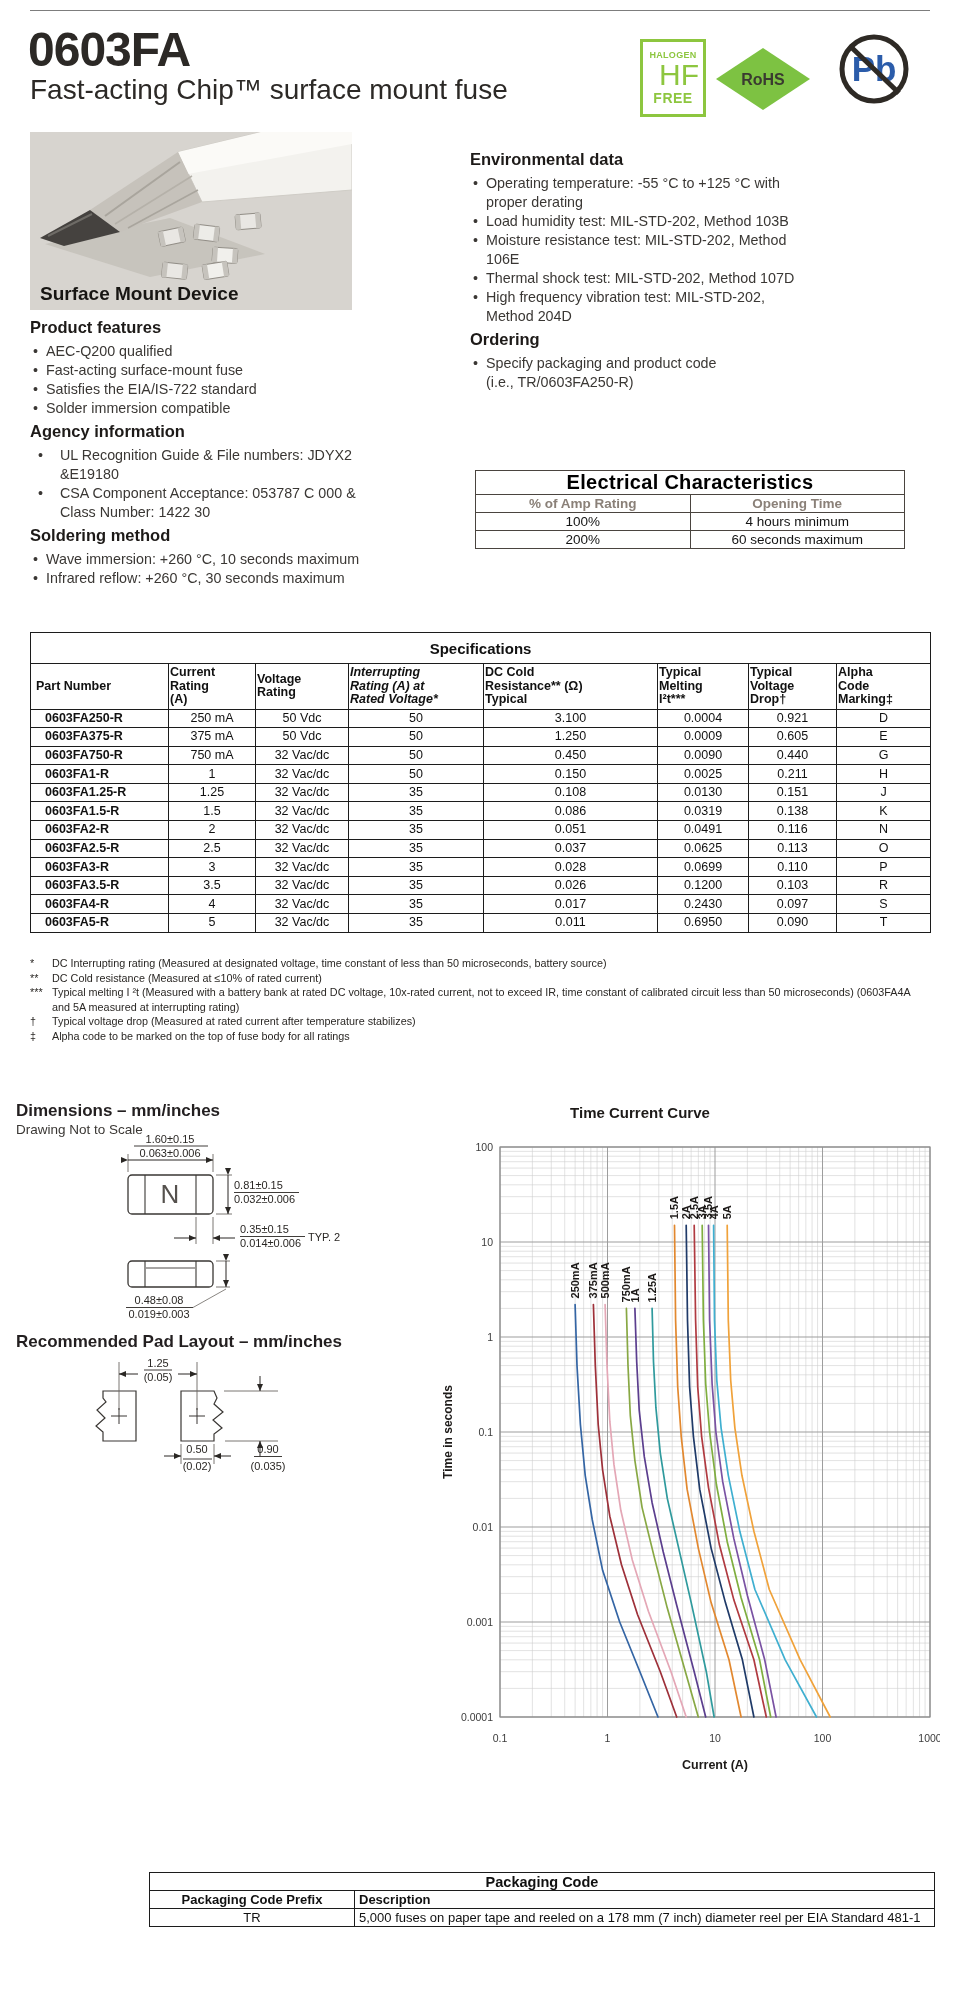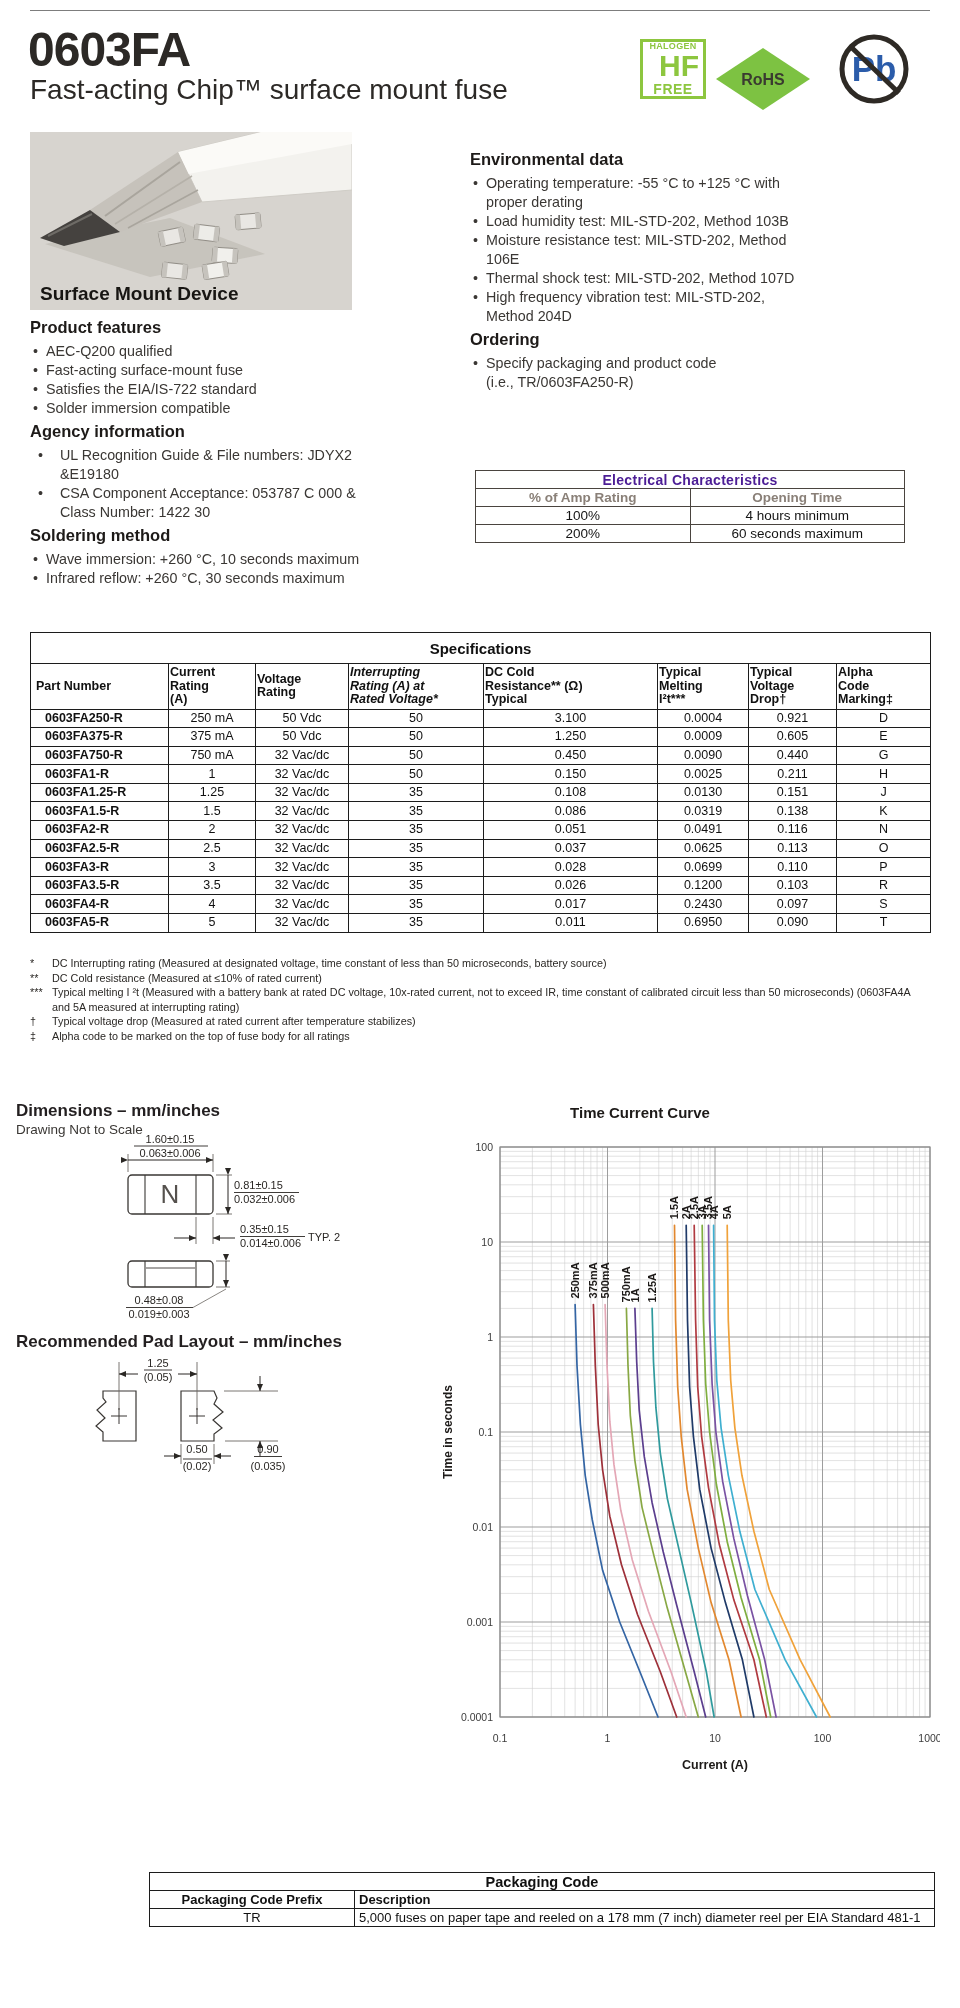--- a/index.html
+++ b/index.html
@@ -6,24 +6,24 @@
   html,body { background:#ffffff; }
   body { font-family:"Liberation Sans","DejaVu Sans",sans-serif; color:#231f20; }
   .page { position:relative; width:960px; height:2008px; background:#fff; overflow:hidden; margin:0 auto; }
 
   .top-rule { position:absolute; left:30px; top:10px; width:900px; height:0; border-top:1px solid #7d7d7d; }
 
   
   .doc-title { position:absolute; left:28px; top:22px; font-size:48px; font-weight:bold; letter-spacing:-1px; color:#2c2926; }
   .doc-subtitle { position:absolute; left:30px; top:74px; font-size:28px; font-weight:normal; color:#2c2926; }
 
-  .badge-hf { position:absolute; left:640px; top:39px; width:66px; height:60px; border:3px solid #8dc63f;
+  .badge-hf { position:absolute; left:640px; top:39px; width:66px; height:78px; border:3px solid #8dc63f;
               display:flex; flex-direction:column; align-items:center; justify-content:center; color:#8dc63f; background:#fff; line-height:1; }
   .badge-hf .l1 { font-size:9px; font-weight:bold; letter-spacing:.3px; }
-  .badge-hf .l2 { font-size:30px; font-weight:bold; margin:0 0 1px 12px; }
+  .badge-hf .l2 { font-size:30px; font-weight:normal; margin:0 0 1px 12px; }
   .badge-hf .l3 { font-size:14px; font-weight:bold; letter-spacing:.5px; }
 
   .badge-rohs { position:absolute; left:716px; top:48px; width:94px; height:62px; }
   .badge-rohs svg { display:block; }
 
   .badge-pb { position:absolute; left:838px; top:33px; width:72px; height:72px; }
 
   
   .photo { position:absolute; left:30px; top:132px; width:322px; height:178px; }
   .photo svg { display:block; }
@@ -36,21 +36,21 @@
   .sec-gap { margin-top:13px; }
   .blist { margin-bottom:4px; }
   .bullet-item { display:flex; font-size:14.3px; line-height:19px; color:#3a3734; }
   .bullet-item .dot { width:16px; flex:0 0 16px; text-align:left; padding-left:3px; }
   .bullet-item .txt { white-space:pre-line; }
   .blist.wide .dot { width:30px; flex:0 0 30px; padding-left:8px; }
 
   
   .etable { position:absolute; left:475px; top:470px; width:430px; border-collapse:collapse; table-layout:fixed; }
   .etable td { border:1.5px solid #4a443f; font-size:13.5px; text-align:center; height:18px; padding:0 2px; }
-  .etable .etitle { color:#4c1d95; font-weight:bold; font-size:14px; letter-spacing:.3px; }
+  .etable .etitle { color:#000000; font-weight:bold; font-size:20px; letter-spacing:.3px; }
   .etable .ehead  { color:#8a8078; font-weight:bold; }
   .etable .edata  { color:#141414; }
 
   
   .stable-wrap { position:absolute; left:30px; top:632px; width:900px; }
   .stable { width:900px; border-collapse:collapse; table-layout:fixed; }
   .stable td, .stable th { border:1.4px solid #1c1c1c; font-size:12.5px; color:#111; }
   .stable .stitle { font-size:15px; font-weight:bold; text-align:center; height:31px; }
   .stable th { font-weight:bold; text-align:left; vertical-align:middle; padding:2px 1px; line-height:13.5px; }
   .stable th.left { text-align:left; padding-left:5px; }

